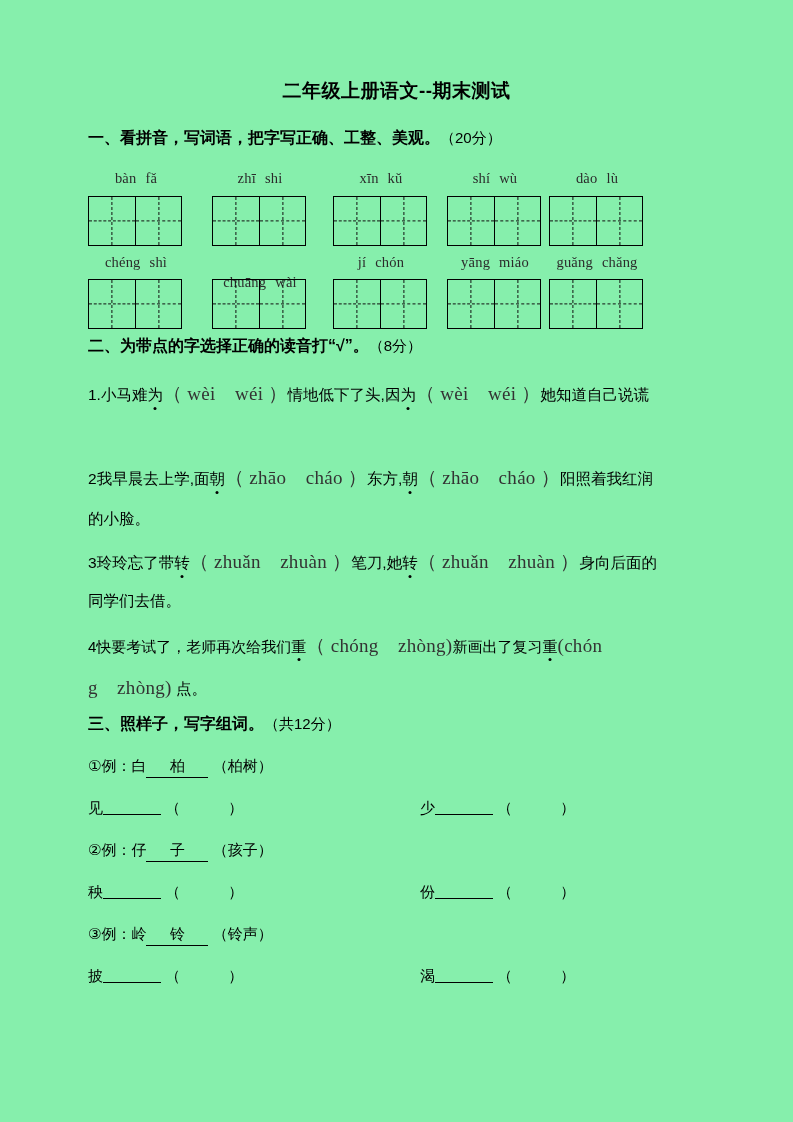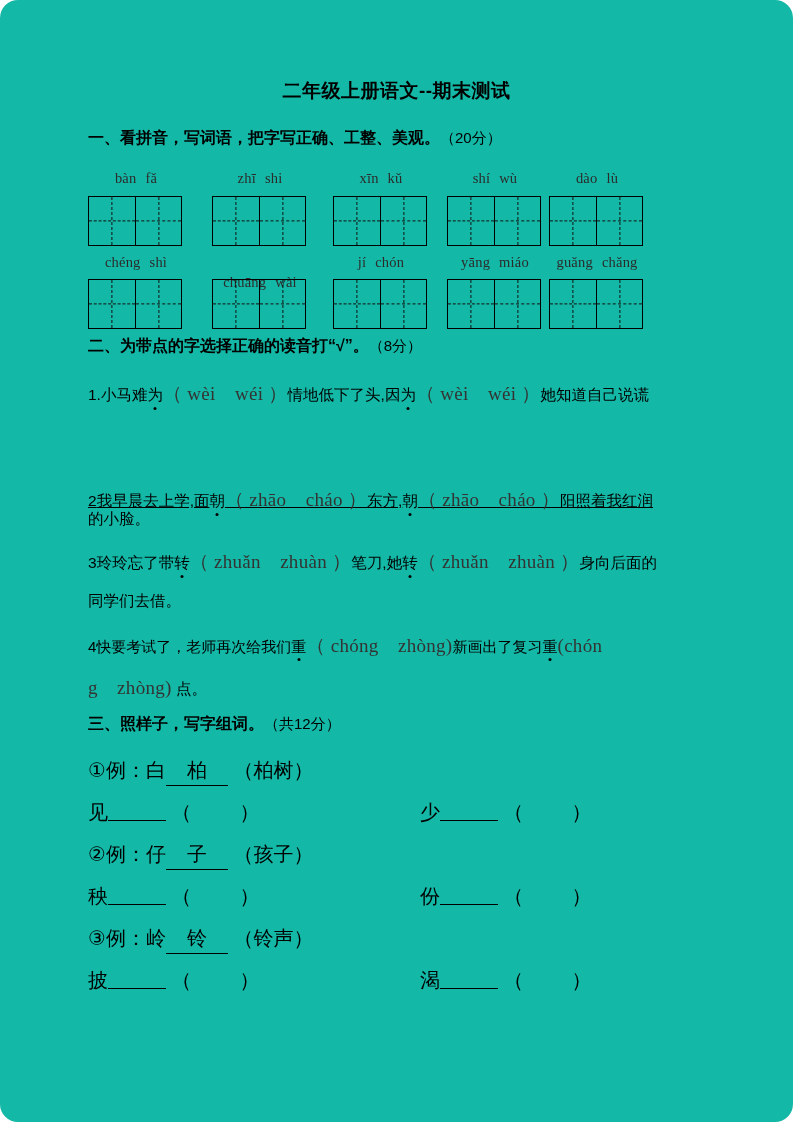--- a/index.html
+++ b/index.html
@@ -13,22 +13,21 @@
     position: relative;
     font-family: "Liberation Sans", "DejaVu Sans", sans-serif;
     color: #000000;
     overflow: hidden;
   }
   .page {
     position: absolute;
     left: 0; top: 0;
     width: 793px;
     height: 1122px;
-    background: #14b8a6;
-    border-radius: 18px;
+    background: #86efac;
   }
   .doc-title {
     position: absolute;
     left: 0;
     top: 78px;
     width: 793px;
     text-align: center;
     font-size: 19px;
     font-weight: 700;
     letter-spacing: 0.5px;
@@ -138,21 +137,21 @@
     width: 3px;
     height: 3px;
     border-radius: 50%;
     background: #000;
     transform: translateX(-50%);
   }
 
   
   .ex-line {
     position: absolute;
-    font-size: 20px;
+    font-size: 15px;
     white-space: nowrap;
   }
   .ul-char {
     display: inline-block;
     min-width: 54px;
     text-align: center;
     border-bottom: 1.4px solid #000;
     padding: 0 4px 1px 4px;
   }
   .blank-ul {
@@ -241,21 +240,21 @@
         <div class="cell"></div>
       </div>
   </div>
 
   <div class="sec-head" style="top:336px;">
     <span>二、为带点的字选择正确的读音打“√”。</span><span class="pts">（8分）</span>
   </div>
 
   <div class="q-line" style="top:381px;"><span>1.</span><span>小马难</span><span class="dotted">为</span><span class="py-opt">（ wèi　wéi ）</span><span>情地低下了头,因</span><span class="dotted">为</span><span class="py-opt">（ wèi　wéi ）</span><span>她知道自己说谎</span></div>
 
-  <div class="q-line" style="top:487px;text-decoration:underline;"><span>2</span><span>我早晨去上学,面</span><span class="dotted">朝</span><span class="py-opt">（ zhāo　cháo ）</span><span>东方,</span><span class="dotted">朝</span><span class="py-opt">（ zhāo　cháo ）</span><span>阳照着我红润</span></div>
+  <div class="q-line" style="top:465px;"><span>2</span><span>我早晨去上学,面</span><span class="dotted">朝</span><span class="py-opt">（ zhāo　cháo ）</span><span>东方,</span><span class="dotted">朝</span><span class="py-opt">（ zhāo　cháo ）</span><span>阳照着我红润</span></div>
   <div class="q-line" style="top:509px;">的小脸。</div>
 
   <div class="q-line" style="top:549px;"><span>3</span><span>玲玲忘了带</span><span class="dotted">转</span><span class="py-opt">（ zhuǎn　zhuàn ）</span><span>笔刀,她</span><span class="dotted">转</span><span class="py-opt">（ zhuǎn　zhuàn ）</span><span>身向后面的</span></div>
   <div class="q-line" style="top:591px;">同学们去借。</div>
 
   <div class="q-line" style="top:633px; font-size:15px;"><span>4</span><span>快要考试了，老师再次给我们</span><span class="dotted">重</span><span class="py-opt">（ chóng　zhòng)</span><span>新画出了复习</span><span class="dotted">重</span><span class="py-opt">(chón</span></div>
   <div class="q-line" style="top:675px;"><span class="py-opt">g　zhòng)</span><span>&nbsp;</span><span>点。</span></div>
 
   <div class="sec-head" style="top:714px;">
     <span>三、照样子，写字组词。</span><span class="pts">（共12分）</span>

